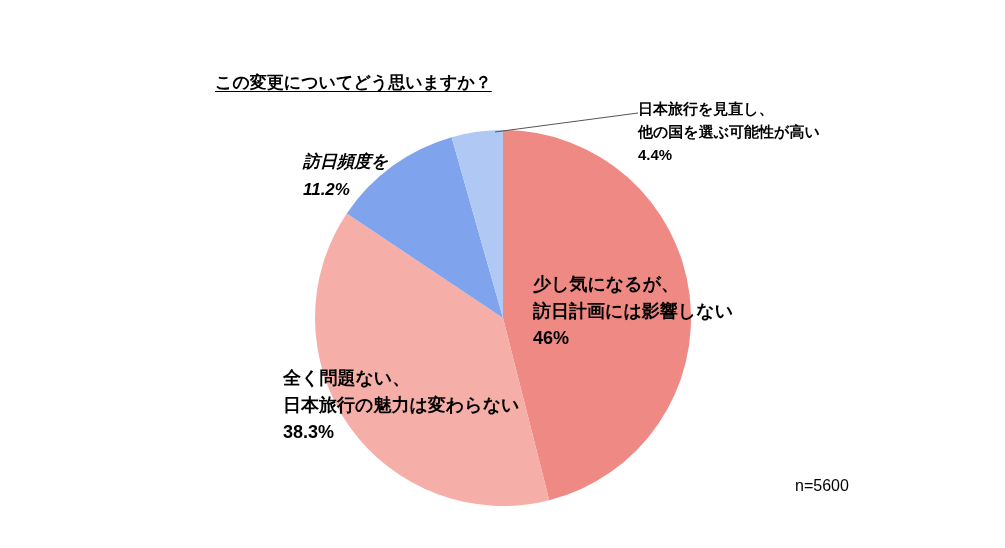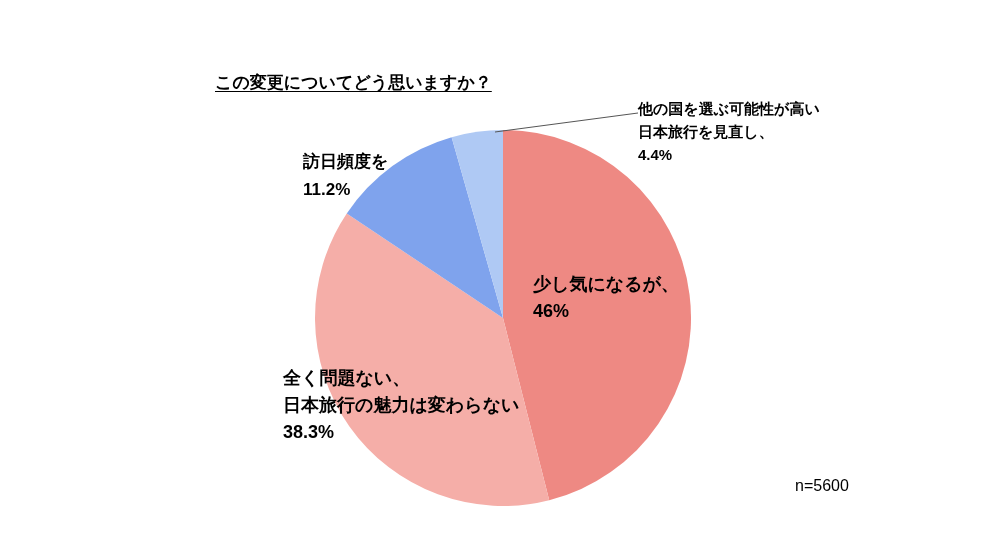--- a/index.html
+++ b/index.html
@@ -21,21 +21,21 @@
     white-space: nowrap;
   }
   #chart-title .t-line { text-decoration: underline; text-underline-offset: 3px; }
   #chart-title .t-line2 { padding-left: 20px; display: inline-block; margin-top: 20px; }
   .pie-label {
     font-weight: bold;
     white-space: nowrap;
   }
   .pie-label .pct { text-align: left; }
   #label-44 { left: 638px; top: 97px;  font-size: 15px; line-height: 23px; width: 160px; }
-  #label-112{ left: 303px; top: 148px; font-size: 17px; line-height: 28px; width: 160px; }
+  #label-112{ left: 303px; top: 148px; font-size: 17px; line-height: 28px; width: 160px; font-style: italic; }
   #label-46 { left: 533px; top: 271px; font-size: 18px; line-height: 27px; width: 224px; }
   #label-383{ left: 283px; top: 365px; font-size: 18px; line-height: 27px; width: 233px; }
   #sample-size { left: 795px; top: 477px; font-size: 16px; font-weight: normal; }
   #pie-svg { left: 313px; top: 128px; }
   #leader-svg { left: 480px; top: 103px; }
 </style>
 </head>
 <body>
 
 <div id="canvas">
@@ -49,32 +49,33 @@
       <path d="M 190 190 L 236.23 372.23 A 188 188 0 0 1 33.75 85.46 Z" fill="#F5AEA8"></path>
       <path d="M 190 190 L 33.75 85.46 A 188 188 0 0 1 138.63 9.15 Z" fill="#7FA3ED"></path>
       <path d="M 190 190 L 138.63 9.15 A 188 188 0 0 1 190.00 2.00 Z" fill="#AFC9F4"></path>
     </svg>
 
   <svg id="leader-svg" class="abs" width="175" height="40">
     <line x1="15" y1="29" x2="158" y2="10" stroke="#555555" stroke-width="1"></line>
   </svg>
 
   <div id="label-44" class="abs pie-label">
+    <div>日本旅行を見直し、</div>
     <div>他の国を選ぶ可能性が高い</div>
-    <div>日本旅行を見直し、</div>
     <div class="pct">4.4%</div>
   </div>
 
   <div id="label-112" class="abs pie-label">
     <div>訪日頻度を</div>
     <div class="pct">11.2%</div>
   </div>
 
   <div id="label-46" class="abs pie-label">
     <div>少し気になるが、</div>
+    <div>訪日計画には影響しない</div>
     <div class="pct">46%</div>
   </div>
 
   <div id="label-383" class="abs pie-label">
     <div>全く問題ない、</div>
     <div>日本旅行の魅力は変わらない</div>
     <div class="pct">38.3%</div>
   </div>
 
   <div id="sample-size" class="abs">n=5600</div>

